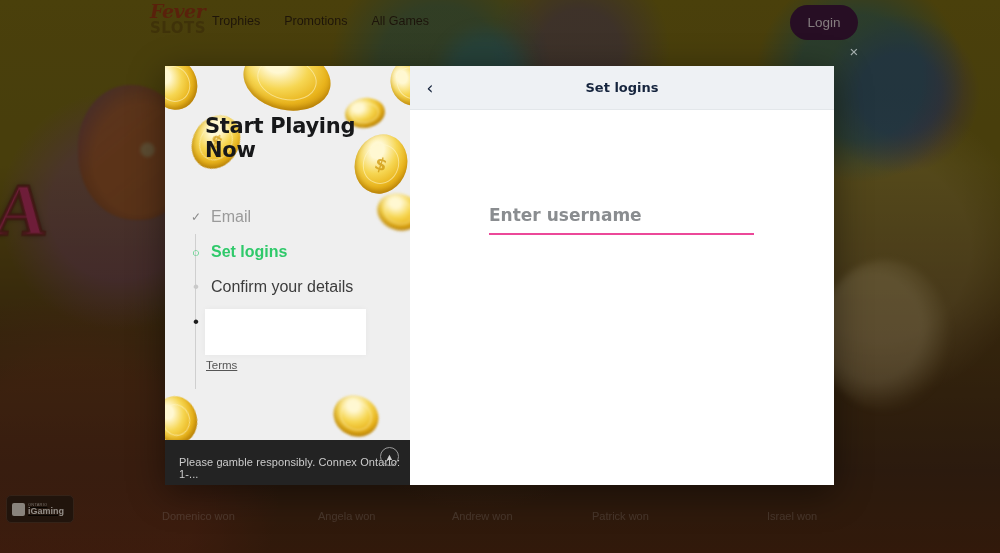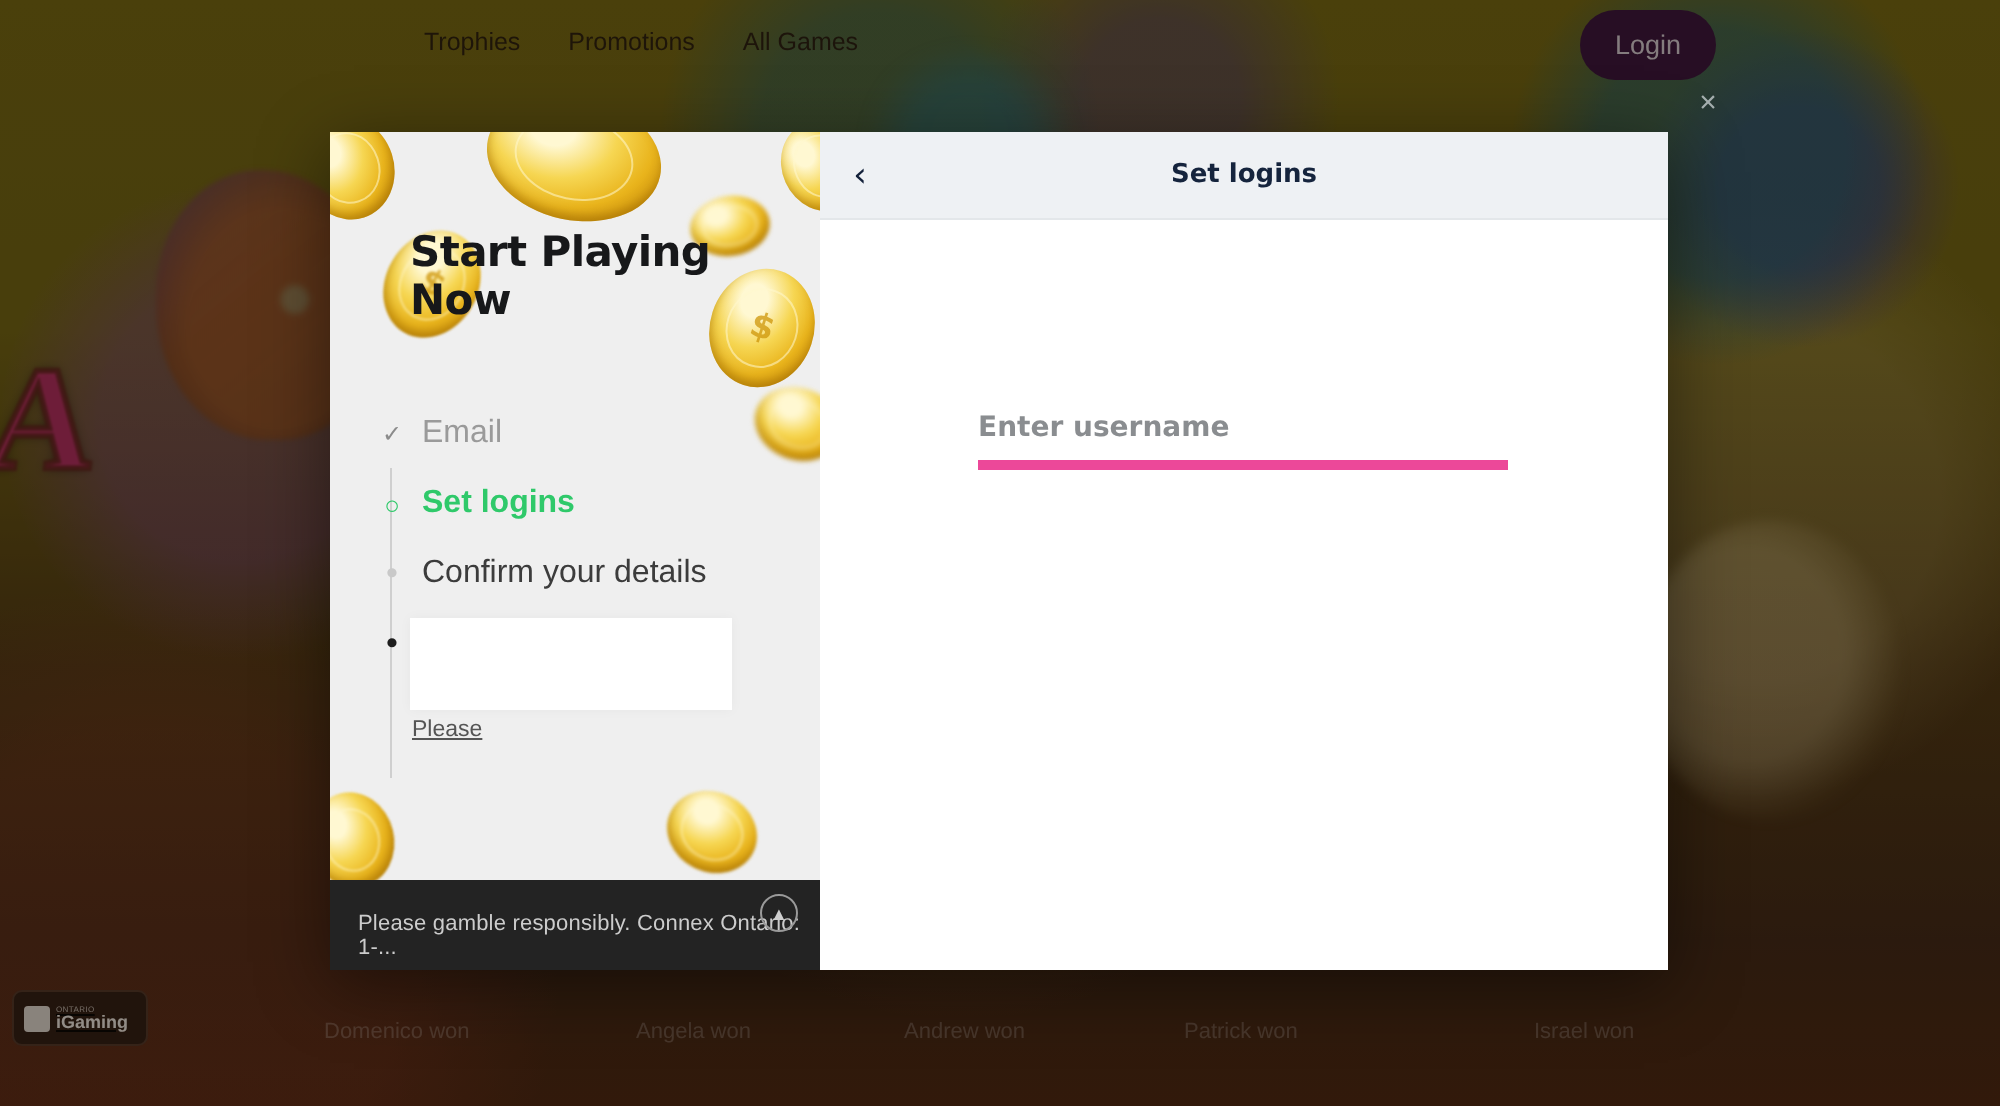--- a/index.html
+++ b/index.html
@@ -278,23 +278,23 @@
     font-size: 13px; font-weight: 700; color: #15243d;
     font-family: "DejaVu Sans", sans-serif;
   }
   #username-field-wrap {
     position: absolute; left: 79px; top: 135px;
     width: 265px;
   }
   #username-input {
     width: 100%; height: 34px;
     border: none;
-    border-bottom: 5px solid #ec4899;
+    border-bottom: 2px solid #ec4899;
     outline: none;
-    font-size: 14px;
+    font-size: 17px;
     font-family: "DejaVu Sans", sans-serif;
     color: #2b2b2b;
     background: transparent;
     padding: 0 0 4px 0;
   }
   #username-input::placeholder { color: #8a8d90; font-weight: 700; }
 
   
   #winners-strip {
     position: absolute; left: 0; bottom: 24px;
@@ -354,20 +354,24 @@
 <div id="stage">
 
   <div id="page-bg">
     <div id="bg-shape-mid"></div>
     <div id="bg-wolf"></div>
     <div id="bg-letter-a">A</div>
     <div id="bg-coin-r"></div>
   </div>
 
   <header id="site-header">
+    <div id="brand-logo">
+      <span class="l1">Fever</span>
+      <span class="l2">SLOTS</span>
+    </div>
     <nav id="main-nav">
       <a href="#">Trophies</a>
       <a href="#">Promotions</a>
       <a href="#">All Games</a>
     </nav>
     <div id="auth-buttons">
       <button class="auth-btn" id="login-button">Login</button>
     </div>
   </header>
 
@@ -425,21 +429,21 @@
           <span class="marker">•</span>
           <span class="label">Confirm your details</span>
         </div>
         <div class="step" id="step-last">
           <span class="marker">•</span>
           <span class="label"></span>
         </div>
       </div>
 
       <div id="placeholder-card"></div>
-      <a id="terms-link" href="#">Please</a>
+      <a id="terms-link" href="#">Terms</a>
 
       <div id="promo-footer">
         <span id="promo-footer-text">Please gamble responsibly. Connex Ontario: 1-...</span>
         <span id="promo-footer-toggle">▲</span>
       </div>
     </section>
 
     <section id="form-panel">
       <div id="form-header">
         <span id="form-back">‹</span>

